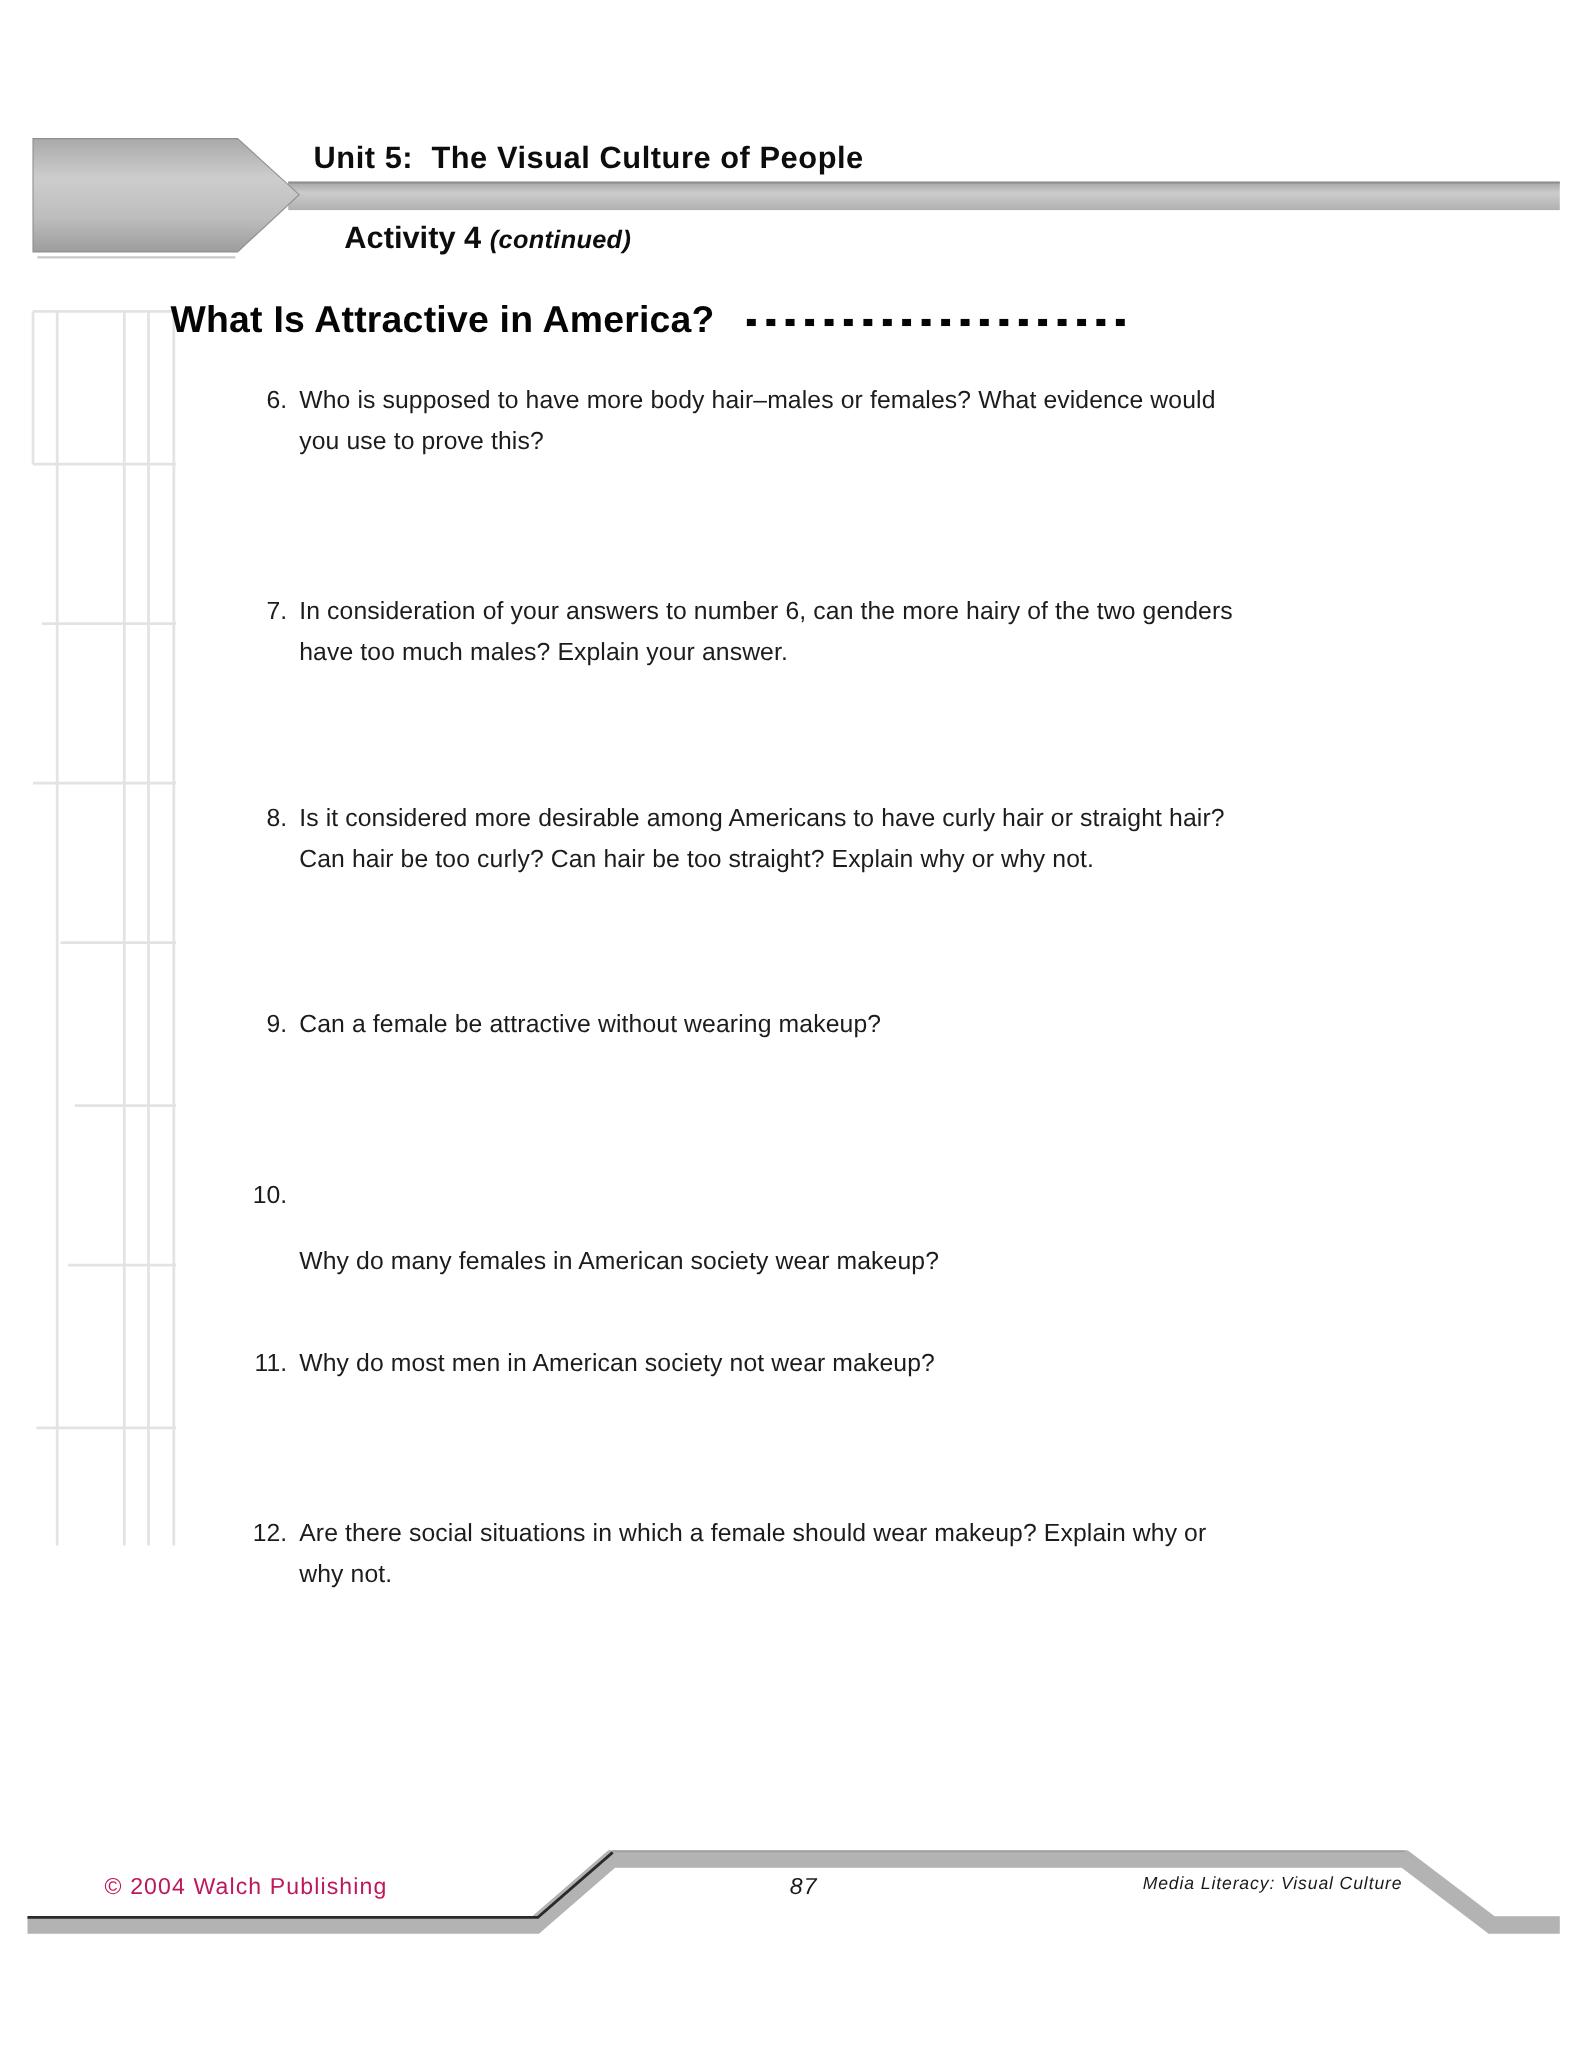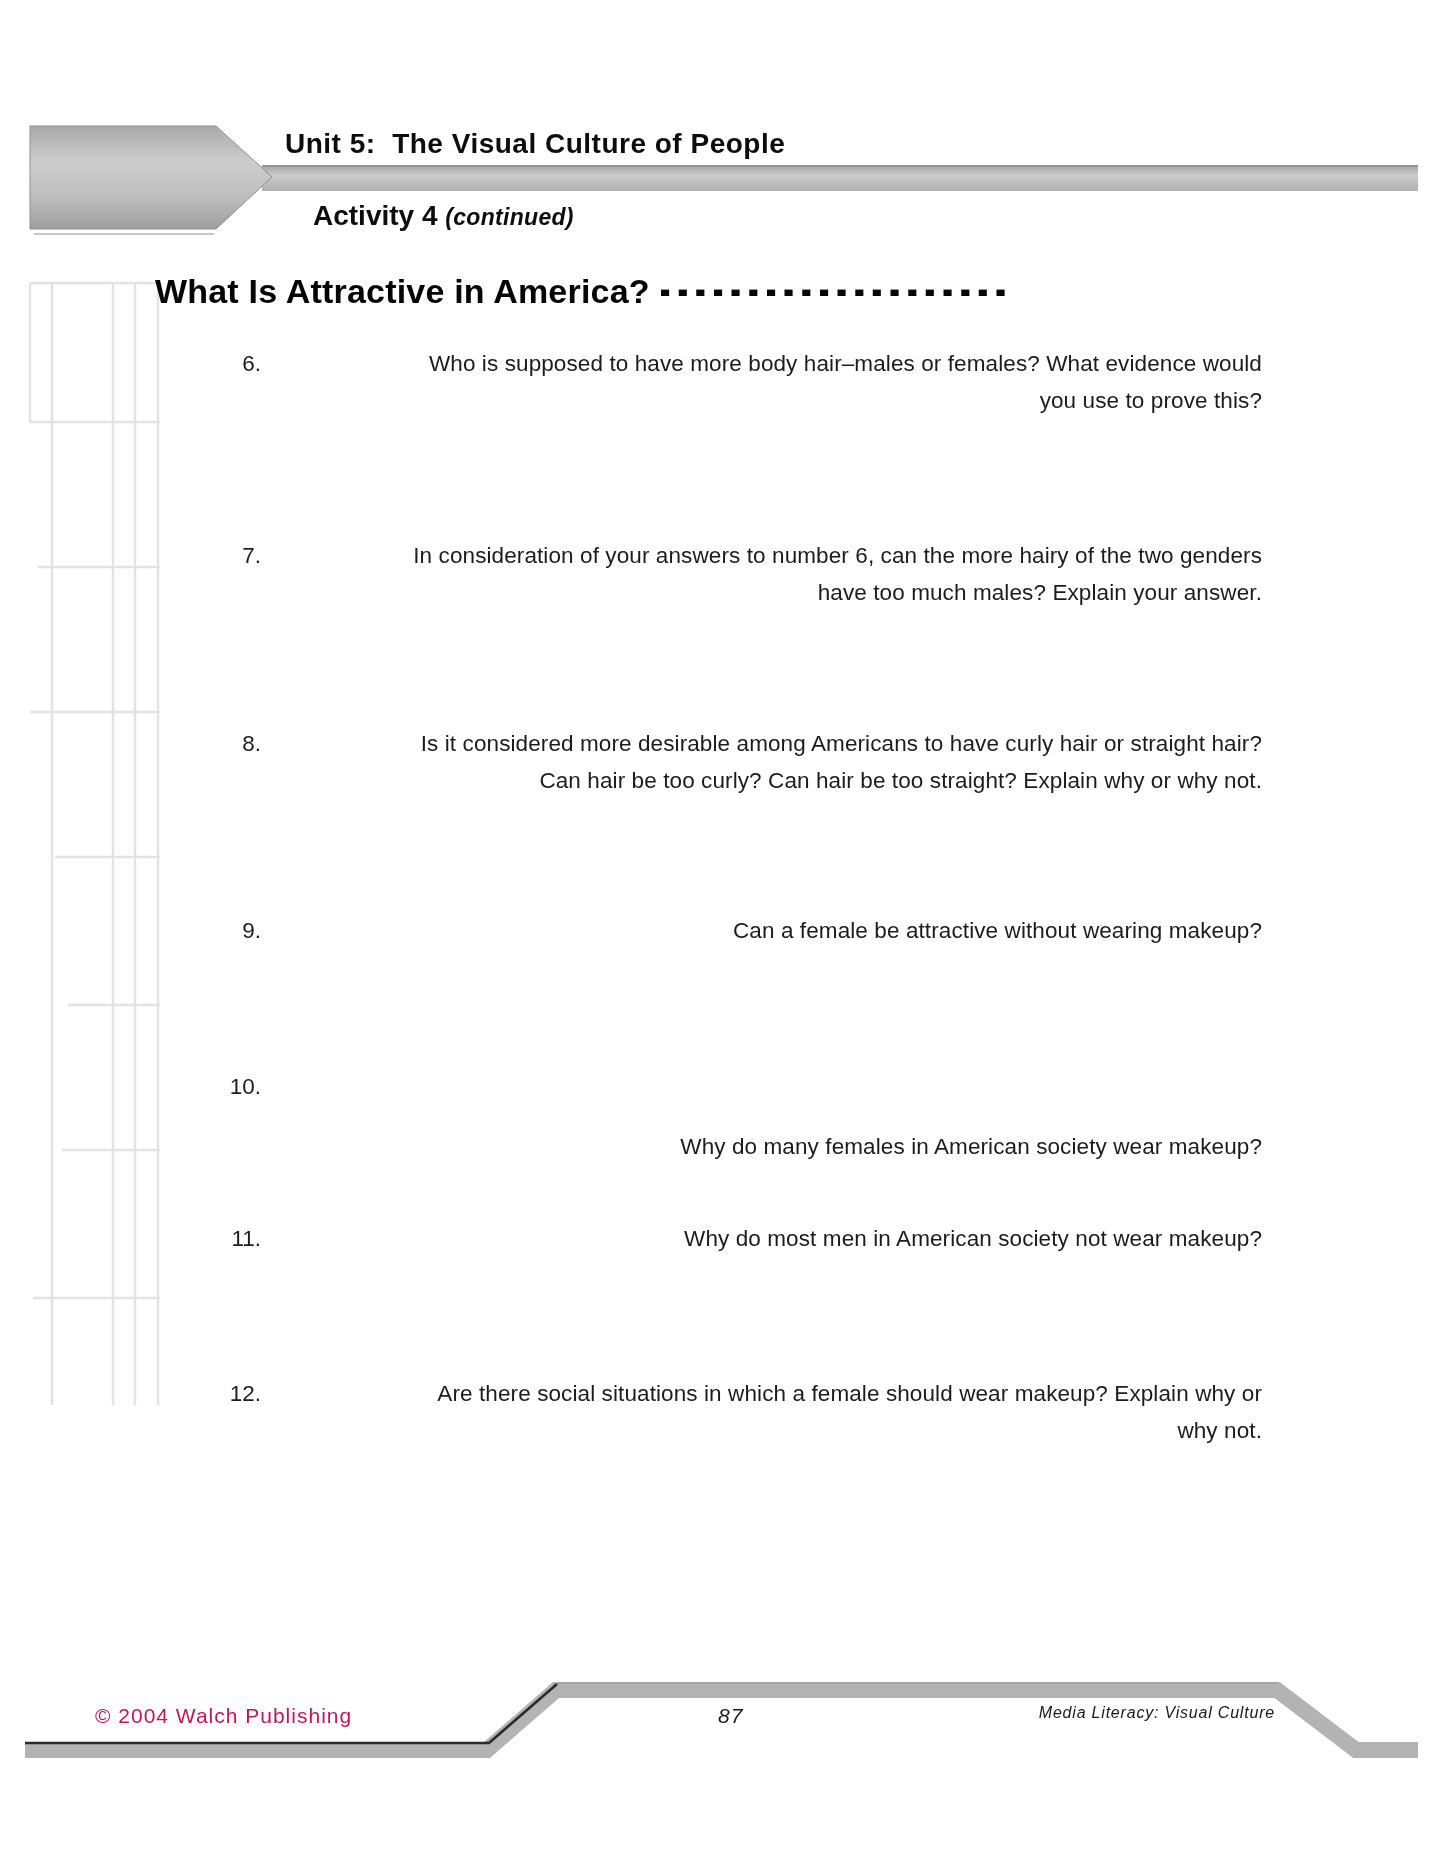--- a/index.html
+++ b/index.html
@@ -23,40 +23,40 @@
   .activity-line{
     left:285px;top:200px;
     font-size:28px;font-weight:bold;color:#0d0d0d;white-space:pre;margin-left:28px;
   }
   .activity-continued{
     font-size:23px;font-weight:bold;font-style:italic;letter-spacing:.3px;
   }
 
   .main-title{
     left:155px;top:272px;
-    display:flex;align-items:center;gap:10px;
+    display:flex;align-items:center;gap:28px;
     font-size:34px;font-weight:bold;letter-spacing:.2px;color:#050505;
     white-space:pre;
   }
   .title-dashes{
     display:inline-block;
     font-size:32px;font-weight:bold;letter-spacing:7px;
     transform:scaleY(1.7);transform-origin:center;
     margin-top:-4px;
   }
 
   .question{position:absolute;z-index:2;}
   .q-num{
     position:absolute;left:195px;width:66px;text-align:right;
     font-size:22.5px;line-height:37px;color:#1c1c1c;
   }
   .q-text{
     position:absolute;left:272px;width:990px;
     font-size:22.5px;line-height:37px;color:#1c1c1c;
-    white-space:pre-line;letter-spacing:.1px;text-align:right;
+    white-space:pre-line;letter-spacing:.1px;
   }
 
   .footer-copyright{
     left:95px;top:1704px;
     font-size:21px;letter-spacing:1px;color:#be185d;text-align:center;
   }
   .footer-page{
     left:718px;top:1704px;width:60px;text-align:left;
     font-size:21px;font-style:italic;letter-spacing:1px;color:#1a1a1a;
   }

